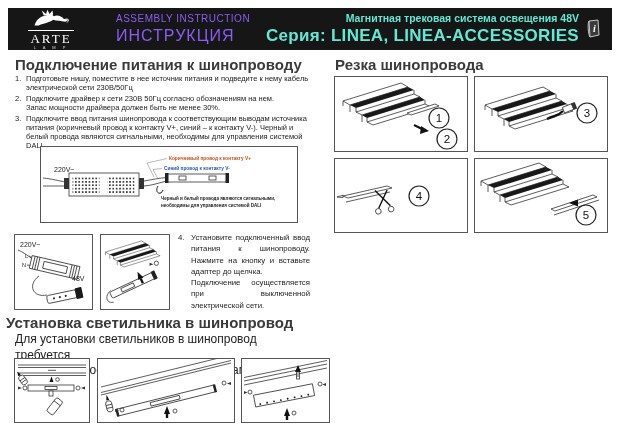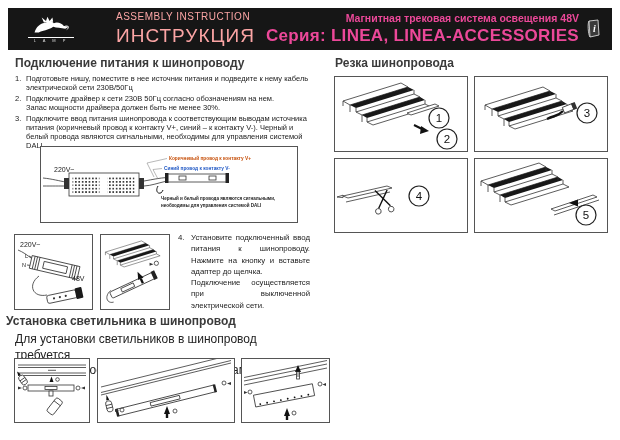--- a/index.html
+++ b/index.html
@@ -12,30 +12,30 @@
   .thin{fill:none;stroke:#8a8a8a;stroke-width:.6;}
 
   
   .topbar{position:absolute;left:8px;top:8px;width:604px;height:42px;background:#161616;
           display:flex;align-items:center;}
   .logo{width:86px;text-align:center;color:#fff;line-height:1;flex:none;}
   .logo svg{margin:0 auto;}
   .logo-rule{height:1px;background:#fff;margin:1px 20px 1px 20px;}
   .logo-brand{font-family:"Liberation Serif","DejaVu Serif",serif;font-size:13px;letter-spacing:2px;}
   .logo-sub{font-size:4px;letter-spacing:3px;margin-top:1px;color:#ddd;}
-  .titles-left{margin-left:22px;color:#fca5a5;flex:none;}
+  .titles-left{margin-left:22px;color:#8b5cf6;flex:none;}
   .t-en{font-size:10px;letter-spacing:.5px;margin-bottom:3px;}
-  .t-ru{font-size:19px;letter-spacing:1px;}
-  .titles-right{margin-left:auto;text-align:right;color:#ec4899;padding-right:6px;}
+  .t-ru{font-size:16px;letter-spacing:1px;}
+  .titles-right{margin-left:auto;text-align:right;color:#5eead4;padding-right:6px;}
   .t-sub{font-size:10.5px;font-weight:bold;margin-bottom:2px;}
   .t-series{font-size:17px;font-weight:600;letter-spacing:.3px;text-align:right;}
   .manual-icon{margin-right:10px;flex:none;}
 
   
-  .sec-h{position:absolute;font-size:12px;font-weight:bold;color:#3a3a3a;}
+  .sec-h{position:absolute;font-size:15px;font-weight:bold;color:#3a3a3a;}
   #h-power{left:15px;top:56px;}
   #h-cut{left:335px;top:56px;}
   #h-install{left:6px;top:314px;}
 
   
   .steps{position:absolute;left:15px;top:74px;width:299px;font-size:7.5px;line-height:1.2;color:#222;}
   .step{display:flex;margin-bottom:2px;}
   .step-num{width:11px;flex:none;}
   .step-text{flex:1;white-space:pre-line;}
 
@@ -82,20 +82,21 @@
 <div class="page">
 
   <header class="topbar">
     <div class="logo">
       <svg width="46" height="20" viewBox="0 0 64 28">
         <path d="M22,9 L19,2 L25,7 L27,1 L30,7 L34,2 L35,8 Z" fill="#fff"></path>
         <path d="M9,23 C11,15 17,10 25,9 C29,6 34,7 36,10 C41,8 47,10 50,14 L57,15 L52,18 C46,16 40,17 35,15 C29,20 19,20 15,23 Z" fill="#fff"></path>
         <path d="M50,15 C56,12 59,16 54,19" stroke="#fff" stroke-width="1.2" fill="none"></path>
       </svg>
       <div class="logo-rule"></div>
+      <div class="logo-brand">ARTE</div>
       <div class="logo-sub">L A M P</div>
     </div>
     <div class="titles-left">
       <div class="t-en">ASSEMBLY  INSTRUCTION</div>
       <div class="t-ru">ИНСТРУКЦИЯ</div>
     </div>
     <div class="titles-right">
       <div class="t-sub">Магнитная трековая система освещения 48V</div>
       <div class="t-series">Серия: LINEA, LINEA-ACCESSORIES</div>
     </div>

